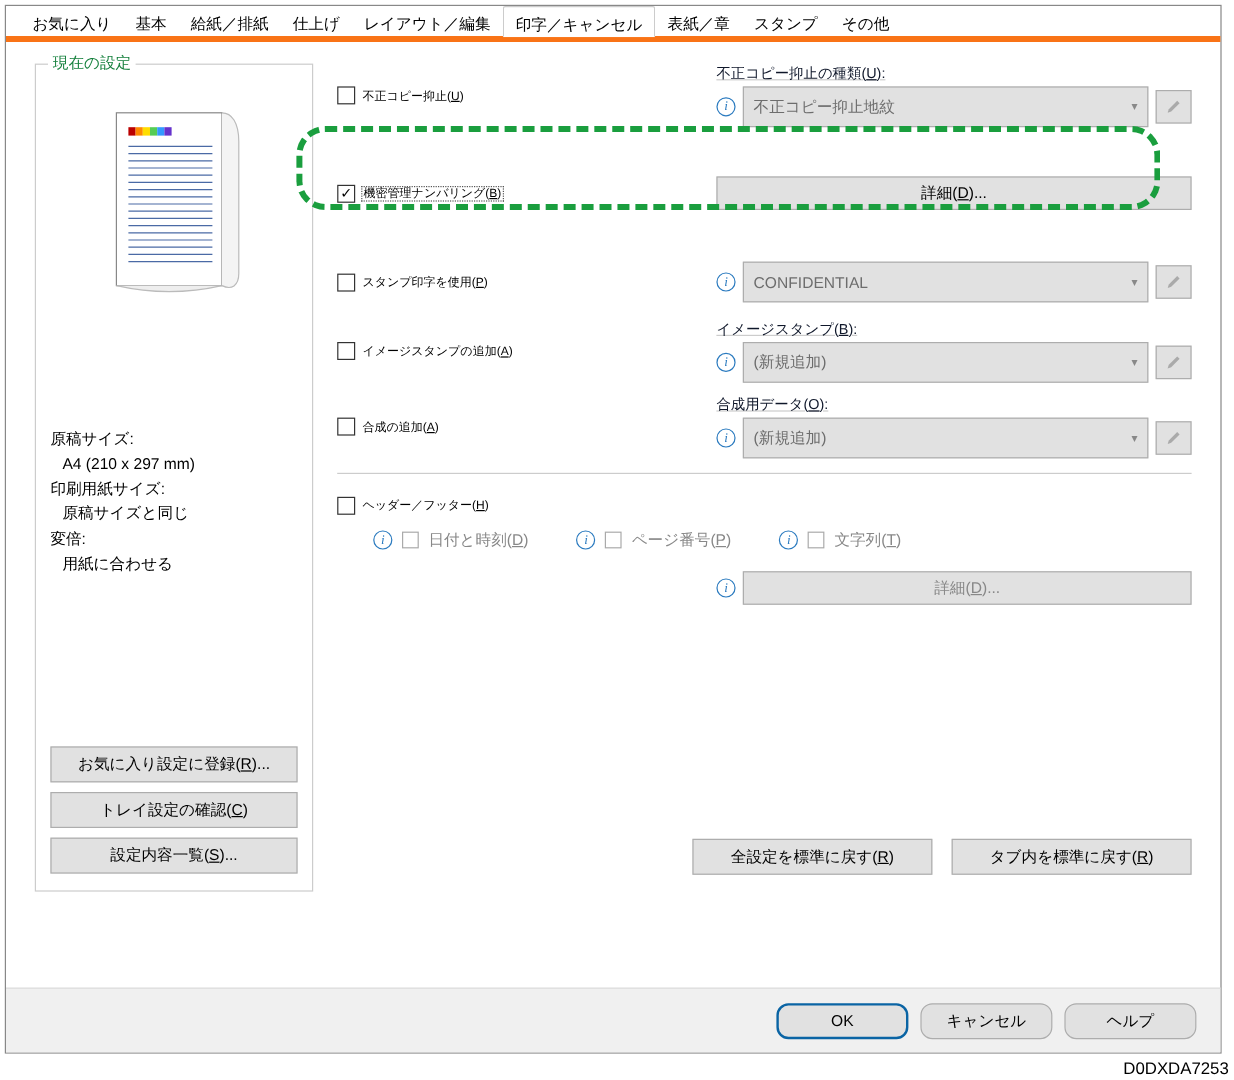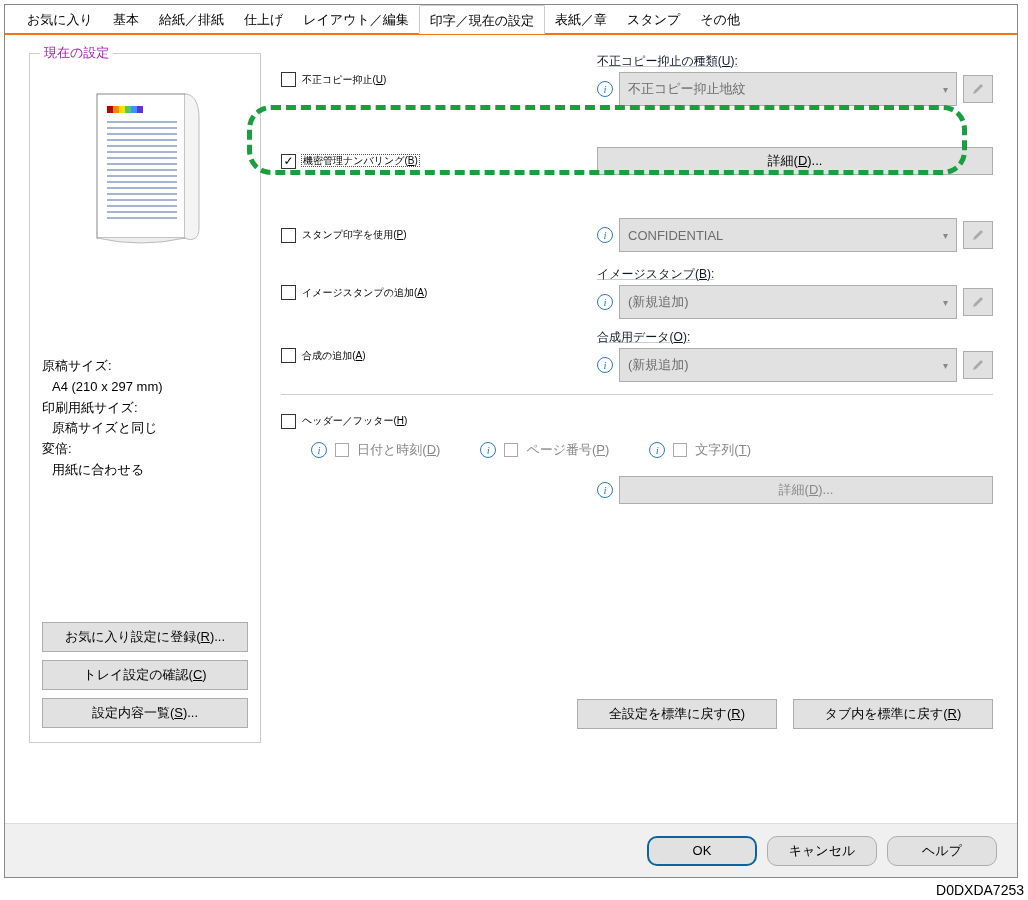--- a/index.html
+++ b/index.html
@@ -2,26 +2,26 @@
 <html><head>
 <meta charset="utf-8">
 <style>
   * { box-sizing: border-box; font-family: "Meiryo UI","Yu Gothic UI","MS PGothic",sans-serif; }
   body { margin:0; background:#fff; }
   .window { width:1014px; height:874px; border:1px solid #888; background:#fff; position:relative; margin:4px; }
   .titlebar { height:34px; display:flex; align-items:center; padding:0 10px; font-size:14px; }
   .title-icon { width:18px; height:16px; margin-right:8px; display:inline-block; }
   .close { position:absolute; right:0; top:0; width:46px; height:34px; display:flex; align-items:center; justify-content:center; }
   .close svg{ display:block; }
-  .tabs { display:flex; padding:0 12px; border-bottom:2px solid #f97316; height:30px; font-size:13px; }
+  .tabs { display:flex; padding:0 12px; border-bottom:5px solid #f97316; height:30px; font-size:13px; }
   .tab { padding:6px 10px 4px; color:#000; cursor:default; }
   .tab.active { border:1px solid #ccc; border-bottom:1px solid #fff; background:#fff; margin-bottom:-1px; border-radius:2px 2px 0 0; }
   .content { display:flex; padding:10px 24px 0 24px; }
   .fieldset { border:1px solid #ccc; position:relative; margin-top:8px; }
-  .legend { position:absolute; top:-10px; left:10px; background:#fff; padding:0 4px; font-size:13px; color:#a21caf; }
+  .legend { position:absolute; top:-10px; left:10px; background:#fff; padding:0 4px; font-size:13px; color:#15803d; }
   .left { width:232px; }
   .left .fieldset { height:690px; padding:16px 12px; }
   .preview { width:120px; height:160px; margin:18px auto 10px; position:relative; }
   .info { font-size:13px; line-height:1.6; margin-top:108px; }
   .info .val { margin-left:10px; }
   .left-btns { position:absolute; bottom:14px; left:12px; right:12px; display:flex; flex-direction:column; gap:8px; }
   .btn { height:30px; background:#e1e1e1; border:1px solid #adadad; font-size:13px; cursor:default; display:flex; align-items:center; justify-content:center; padding:0 0; }
   .right { flex:1; padding-left:20px; padding-top:8px; position:relative; }
   .row { display:flex; align-items:center; min-height:42px; }
   .chk-col { width:316px; display:flex; align-items:center; font-size:10px; }
@@ -53,21 +53,21 @@
 <body>
 
 <div class="window">
 
   <div class="tabs" id="tabs">
       <div class="tab">お気に入り</div>
       <div class="tab">基本</div>
       <div class="tab">給紙／排紙</div>
       <div class="tab">仕上げ</div>
       <div class="tab">レイアウト／編集</div>
-      <div class="tab active">印字／現在の設定</div>
+      <div class="tab active">印字／キャンセル</div>
       <div class="tab">表紙／章</div>
       <div class="tab">スタンプ</div>
       <div class="tab">その他</div>
     </div>
 
   <div class="content">
     <div class="left">
       <div class="fieldset">
         <span class="legend">現在の設定</span>
         <div class="preview">

